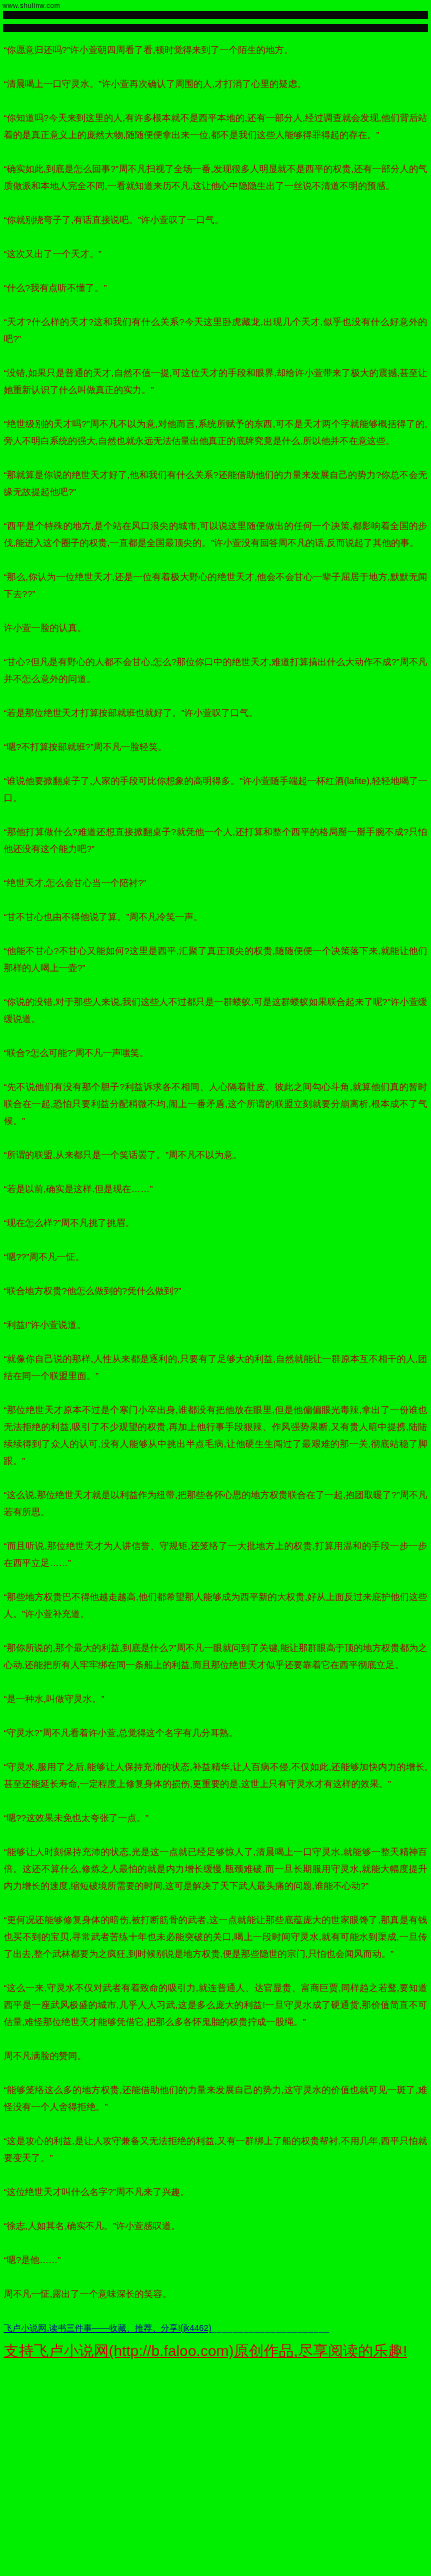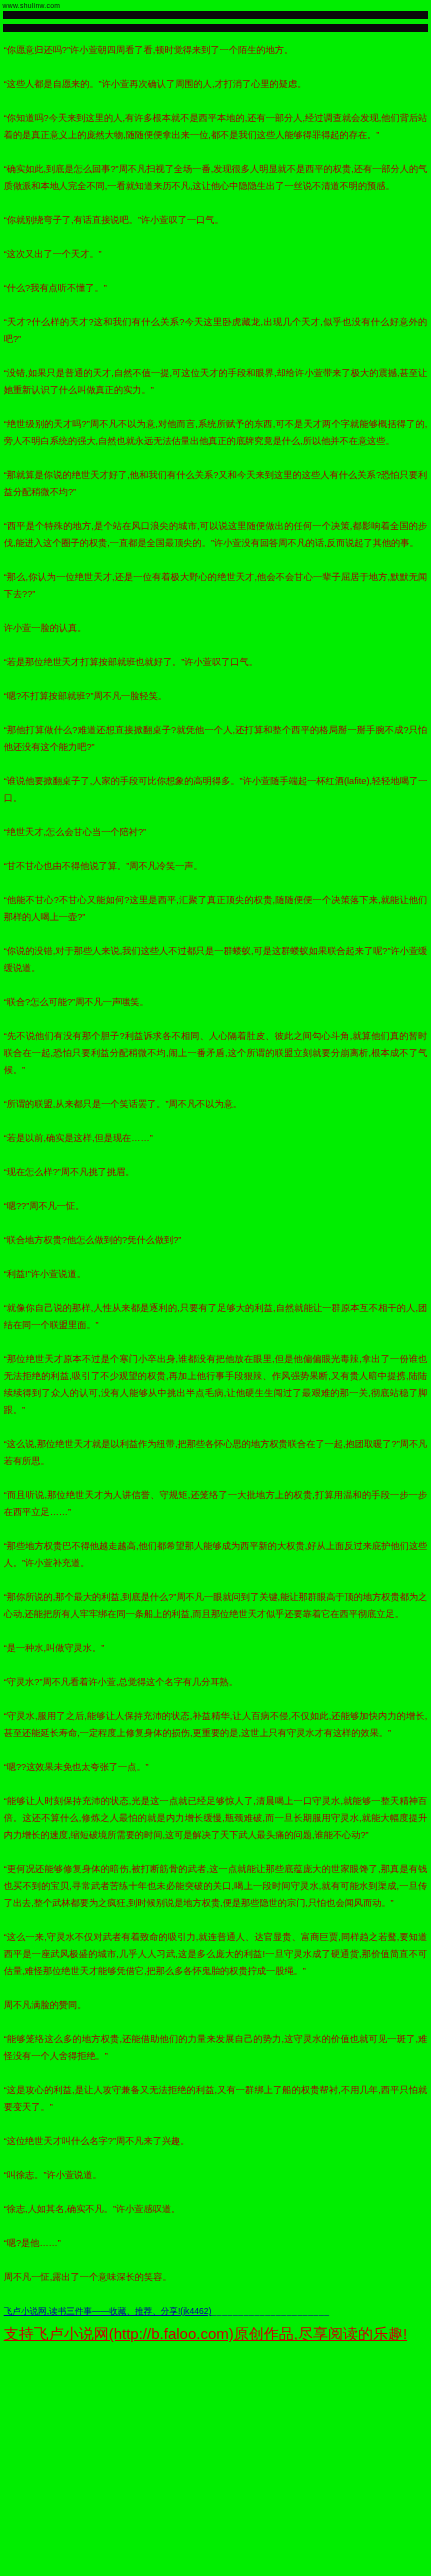--- a/index.html
+++ b/index.html
@@ -63,37 +63,38 @@
 
 <div class="page">
 
   <div class="watermark">www.shulinw.com</div>
 
   <div class="ad-bar"></div>
   <div class="ad-bar"></div>
 
   <div class="content">
       <p class="para">“你愿意归还吗?”许小萱朝四周看了看,顿时觉得来到了一个陌生的地方。</p>
-      <p class="para">“这些人都是自愿来的。”许小萱再次确认了周围的人,才打消了心里的疑虑。</p>
+      <p class="para">“清晨喝上一口守灵水。”许小萱再次确认了周围的人,才打消了心里的疑虑。</p>
       <p class="para">“你知道吗?今天来到这里的人,有许多根本就不是西平本地的,还有一部分人,经过调查就会发现,他们背后站着的是真正意义上的庞然大物,随随便便拿出来一位,都不是我们这些人能够得罪得起的存在。”</p>
       <p class="para">“确实如此,到底是怎么回事?”周不凡扫视了全场一番,发现很多人明显就不是西平的权贵,还有一部分人的气质做派和本地人完全不同,一看就知道来历不凡,这让他心中隐隐生出了一丝说不清道不明的预感。</p>
       <p class="para">“你就别绕弯子了,有话直接说吧。”许小萱叹了一口气。</p>
       <p class="para">“这次又出了一个天才。”</p>
       <p class="para">“什么?我有点听不懂了。”</p>
       <p class="para">“天才?什么样的天才?这和我们有什么关系?今天这里卧虎藏龙,出现几个天才,似乎也没有什么好意外的吧?”</p>
       <p class="para">“没错,如果只是普通的天才,自然不值一提,可这位天才的手段和眼界,却给许小萱带来了极大的震撼,甚至让她重新认识了什么叫做真正的实力。”</p>
       <p class="para">“绝世级别的天才吗?”周不凡不以为意,对他而言,系统所赋予的东西,可不是天才两个字就能够概括得了的,旁人不明白系统的强大,自然也就永远无法估量出他真正的底牌究竟是什么,所以他并不在意这些。</p>
-      <p class="para">“那就算是你说的绝世天才好了,他和我们有什么关系?又和今天来到这里的这些人有什么关系?恐怕只要利益分配稍微不均?”</p>
+      <p class="para">“那就算是你说的绝世天才好了,他和我们有什么关系?还能借助他们的力量来发展自己的势力?你总不会无缘无故提起他吧?”</p>
       <p class="para">“西平是个特殊的地方,是个站在风口浪尖的城市,可以说这里随便做出的任何一个决策,都影响着全国的步伐,能进入这个圈子的权贵,一直都是全国最顶尖的。”许小萱没有回答周不凡的话,反而说起了其他的事。</p>
       <p class="para">“那么,你认为一位绝世天才,还是一位有着极大野心的绝世天才,他会不会甘心一辈子屈居于地方,默默无闻下去??”</p>
       <p class="para">许小萱一脸的认真。</p>
+      <p class="para">“甘心?但凡是有野心的人都不会甘心,怎么?那位你口中的绝世天才,难道打算搞出什么大动作不成?”周不凡并不怎么意外的问道。</p>
       <p class="para">“若是那位绝世天才打算按部就班也就好了。”许小萱叹了口气。</p>
       <p class="para">“嗯?不打算按部就班?”周不凡一脸轻笑。</p>
+      <p class="para">“谁说他要掀翻桌子了,人家的手段可比你想象的高明得多。”许小萱随手端起一杯红酒(lafite),轻轻地喝了一口。</p>
       <p class="para">“那他打算做什么?难道还想直接掀翻桌子?就凭他一个人,还打算和整个西平的格局掰一掰手腕不成?只怕他还没有这个能力吧?”</p>
-      <p class="para">“谁说他要掀翻桌子了,人家的手段可比你想象的高明得多。”许小萱随手端起一杯红酒(lafite),轻轻地喝了一口。</p>
       <p class="para">“绝世天才,怎么会甘心当一个陪衬?”</p>
       <p class="para">“甘不甘心也由不得他说了算。”周不凡冷笑一声。</p>
       <p class="para">“他能不甘心?不甘心又能如何?这里是西平,汇聚了真正顶尖的权贵,随随便便一个决策落下来,就能让他们那样的人喝上一壶?”</p>
       <p class="para">“你说的没错,对于那些人来说,我们这些人不过都只是一群蝼蚁,可是这群蝼蚁如果联合起来了呢?”许小萱缓缓说道。</p>
       <p class="para">“联合?怎么可能?”周不凡一声嗤笑。</p>
       <p class="para">“先不说他们有没有那个胆子?利益诉求各不相同、人心隔着肚皮、彼此之间勾心斗角,就算他们真的暂时联合在一起,恐怕只要利益分配稍微不均,闹上一番矛盾,这个所谓的联盟立刻就要分崩离析,根本成不了气候。”</p>
       <p class="para">“所谓的联盟,从来都只是一个笑话罢了。”周不凡不以为意。</p>
       <p class="para">“若是以前,确实是这样,但是现在……”</p>
       <p class="para">“现在怎么样?”周不凡挑了挑眉。</p>
       <p class="para">“嗯??”周不凡一怔。</p>
@@ -109,21 +110,20 @@
       <p class="para">“守灵水?”周不凡看着许小萱,总觉得这个名字有几分耳熟。</p>
       <p class="para">“守灵水,服用了之后,能够让人保持充沛的状态,补益精华,让人百病不侵,不仅如此,还能够加快内力的增长,甚至还能延长寿命,一定程度上修复身体的损伤,更重要的是,这世上只有守灵水才有这样的效果。”</p>
       <p class="para">“嗯??这效果未免也太夸张了一点。”</p>
       <p class="para">“能够让人时刻保持充沛的状态,光是这一点就已经足够惊人了,清晨喝上一口守灵水,就能够一整天精神百倍。这还不算什么,修炼之人最怕的就是内力增长缓慢,瓶颈难破,而一旦长期服用守灵水,就能大幅度提升内力增长的速度,缩短破境所需要的时间,这可是解决了天下武人最头痛的问题,谁能不心动?”</p>
       <p class="para">“更何况还能够修复身体的暗伤,被打断筋骨的武者,这一点就能让那些底蕴庞大的世家眼馋了,那真是有钱也买不到的宝贝,寻常武者苦练十年也未必能突破的关口,喝上一段时间守灵水,就有可能水到渠成,一旦传了出去,整个武林都要为之疯狂,到时候别说是地方权贵,便是那些隐世的宗门,只怕也会闻风而动。”</p>
       <p class="para">“这么一来,守灵水不仅对武者有着致命的吸引力,就连普通人、达官显贵、富商巨贾,同样趋之若鹜,要知道西平是一座武风极盛的城市,几乎人人习武,这是多么庞大的利益!一旦守灵水成了硬通货,那价值简直不可估量,难怪那位绝世天才能够凭借它,把那么多各怀鬼胎的权贵拧成一股绳。”</p>
       <p class="para">周不凡满脸的赞同。</p>
       <p class="para">“能够笼络这么多的地方权贵,还能借助他们的力量来发展自己的势力,这守灵水的价值也就可见一斑了,难怪没有一个人舍得拒绝。”</p>
       <p class="para">“这是攻心的利益,是让人攻守兼备又无法拒绝的利益,又有一群绑上了船的权贵帮衬,不用几年,西平只怕就要变天了。”</p>
       <p class="para">“这位绝世天才叫什么名字?”周不凡来了兴趣。</p>
-      <p class="para">“叫徐志。”许小萱说道。</p>
       <p class="para">“徐志,人如其名,确实不凡。”许小萱感叹道。</p>
       <p class="para">“嗯?是他……”</p>
       <p class="para">周不凡一怔,露出了一个意味深长的笑容。</p>
     </div>
 
   <div class="promo-line">
     <a class="promo-link">飞卢小说网,读书三件事——收藏、推荐、分享!(jk4462)</a><span class="promo-tail">______________________</span>
   </div>
 
   <div class="footer-line">支持飞卢小说网(http://b.faloo.com)原创作品,尽享阅读的乐趣!</div>

